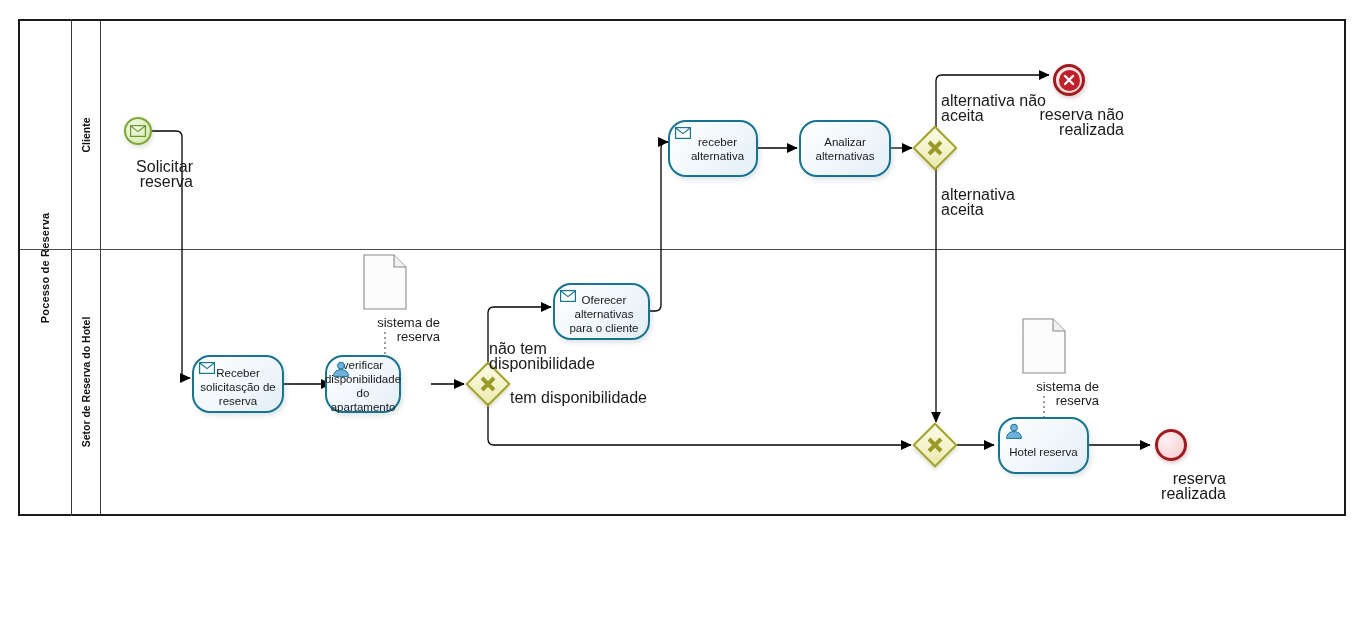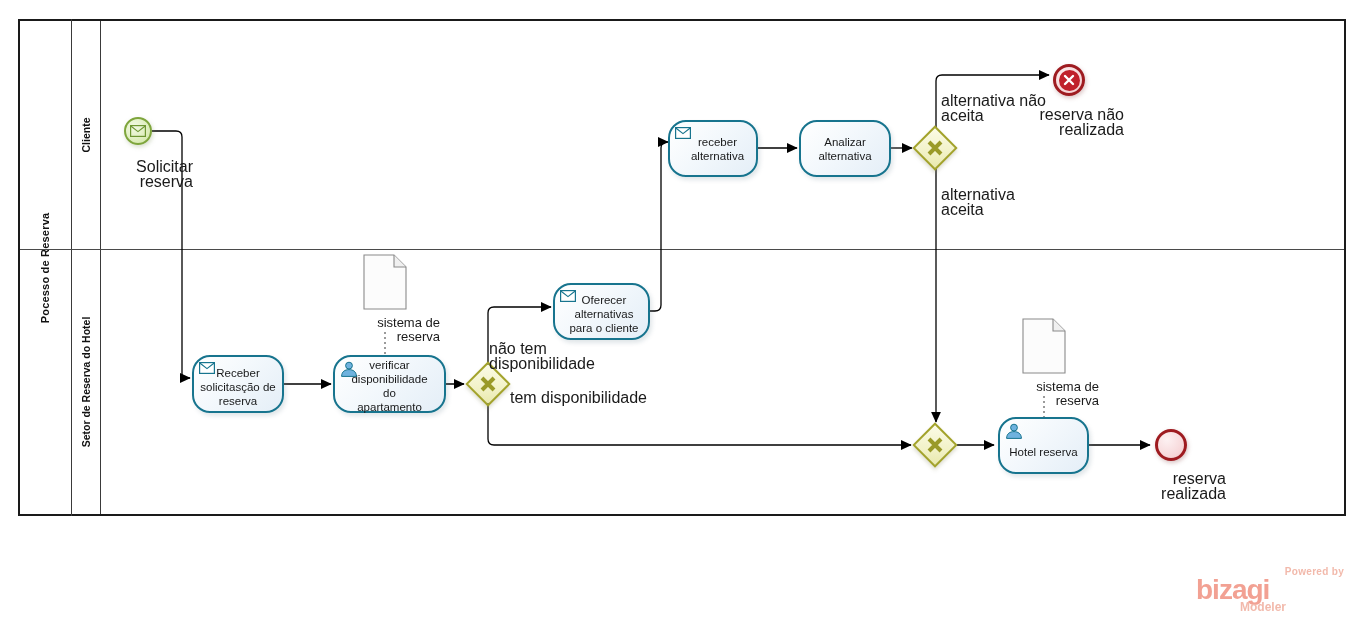--- a/index.html
+++ b/index.html
@@ -158,21 +158,21 @@
     <svg class="tico" viewBox="0 0 16 12">
       <rect x="0.6" y="0.6" width="14.8" height="10.8" fill="#fff" stroke="#17748e" stroke-width="1.2"></rect>
       <path d="M0.8,1 L8,6.6 L15.2,1" fill="none" stroke="#17748e" stroke-width="1.2"></path>
     </svg>
     <span class="tlabel" style="padding-left:14px;">receber
 alternativa</span>
   </div>
 
   <div class="task" style="left:799px;top:120px;width:92px;height:57px;">
     <span class="tlabel">Analizar
-alternativa</span>
+alternativas</span>
   </div>
 
   <div class="gw" style="left:915px;top:128px;">
     <div class="dia"></div>
     <svg style="position:absolute;left:11px;top:11px;" width="18" height="18" viewBox="0 0 18 18">
       <path d="M3,3 L15,15 M15,3 L3,15" stroke="#9a9a28" stroke-width="4" stroke-linecap="butt"></path>
     </svg>
   </div>
   <div class="lbl" style="left:941px;top:94px;width:130px;">alternativa não
 aceita</div>
@@ -201,21 +201,21 @@
   <div class="task" style="left:192px;top:355px;width:92px;height:58px;">
     <svg class="tico" viewBox="0 0 16 12">
       <rect x="0.6" y="0.6" width="14.8" height="10.8" fill="#fff" stroke="#17748e" stroke-width="1.2"></rect>
       <path d="M0.8,1 L8,6.6 L15.2,1" fill="none" stroke="#17748e" stroke-width="1.2"></path>
     </svg>
     <span class="tlabel" style="padding-top:6px;">Receber
 solicitasção de
 reserva</span>
   </div>
 
-  <div class="task" style="left:333px;top:355px;width:113px;height:58px;">
+  <div class="task" style="left:325px;top:355px;width:76px;height:58px;">
     <svg class="tico user" viewBox="0 0 18 16">
       <circle cx="9" cy="4.6" r="3.4" fill="#6fb2de" stroke="#17748e" stroke-width="1"></circle>
       <path d="M1.6,15.4 C1.6,10.6 5,8.6 9,8.6 C13,8.6 16.4,10.6 16.4,15.4 Z" fill="#6fb2de" stroke="#17748e" stroke-width="1"></path>
     </svg>
     <span class="tlabel" style="padding-top:4px;">verificar
 disponibilidade
 do
 apartamento</span>
   </div>
 
@@ -260,19 +260,14 @@
       <circle cx="9" cy="4.6" r="3.4" fill="#6fb2de" stroke="#17748e" stroke-width="1"></circle>
       <path d="M1.6,15.4 C1.6,10.6 5,8.6 9,8.6 C13,8.6 16.4,10.6 16.4,15.4 Z" fill="#6fb2de" stroke="#17748e" stroke-width="1"></path>
     </svg>
     <span class="tlabel" style="padding-top:12px;">Hotel reserva</span>
   </div>
 
   <div class="ev ev-end" style="left:1155px;top:429px;"></div>
   <div class="lbl c" style="left:1116px;top:472px;width:110px;">reserva
 realizada</div>
 
-  <div class="wm">
-    <span class="pw">Powered by</span>
-    <span class="bz">bizagi</span>
-    <span class="md">Modeler</span>
-  </div>
 
 </div>
 
 </body></html>

